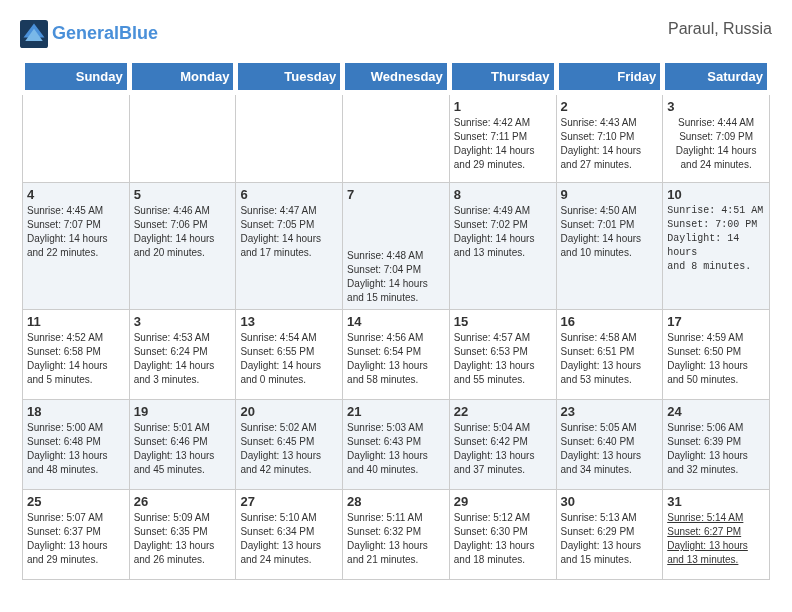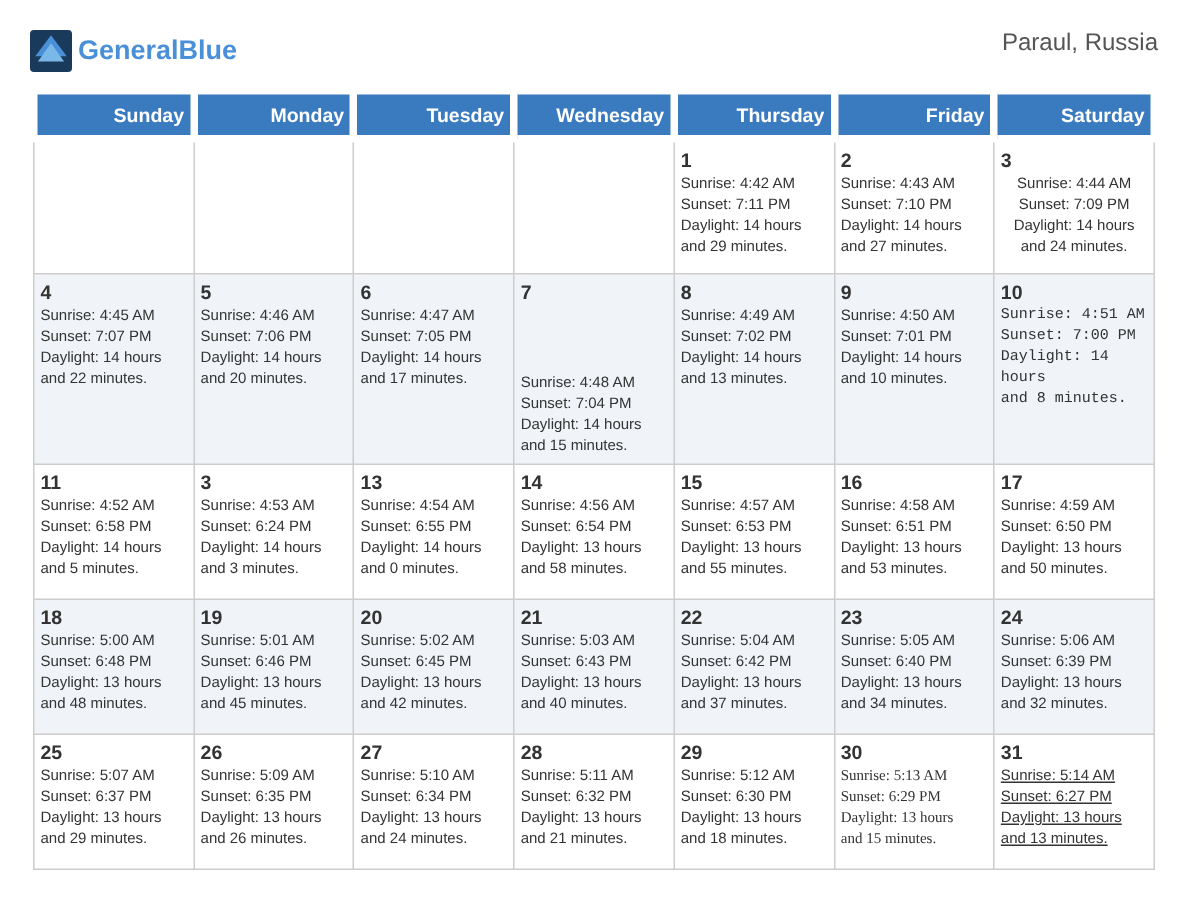--- a/index.html
+++ b/index.html
@@ -335,21 +335,21 @@
         </td>
         <td>
           <div class="day-number">29</div>
           <div class="cell-content" style="white-space: pre-wrap;">Sunrise: 5:12 AM
 Sunset: 6:30 PM
 Daylight: 13 hours
 and 18 minutes.</div>
         </td>
         <td>
           <div class="day-number">30</div>
-          <div class="cell-content" style="white-space: pre-wrap; font-family: Liberation Serif, serif;">Sunrise: 5:13 AM
+          <div class="cell-content" style="white-space: pre-wrap;">Sunrise: 5:13 AM
 Sunset: 6:29 PM
 Daylight: 13 hours
 and 15 minutes.</div>
         </td>
         <td>
           <div class="day-number">31</div>
           <div class="cell-content" style="white-space: pre-wrap; text-decoration: underline;">Sunrise: 5:14 AM
 Sunset: 6:27 PM
 Daylight: 13 hours
 and 13 minutes.</div>

